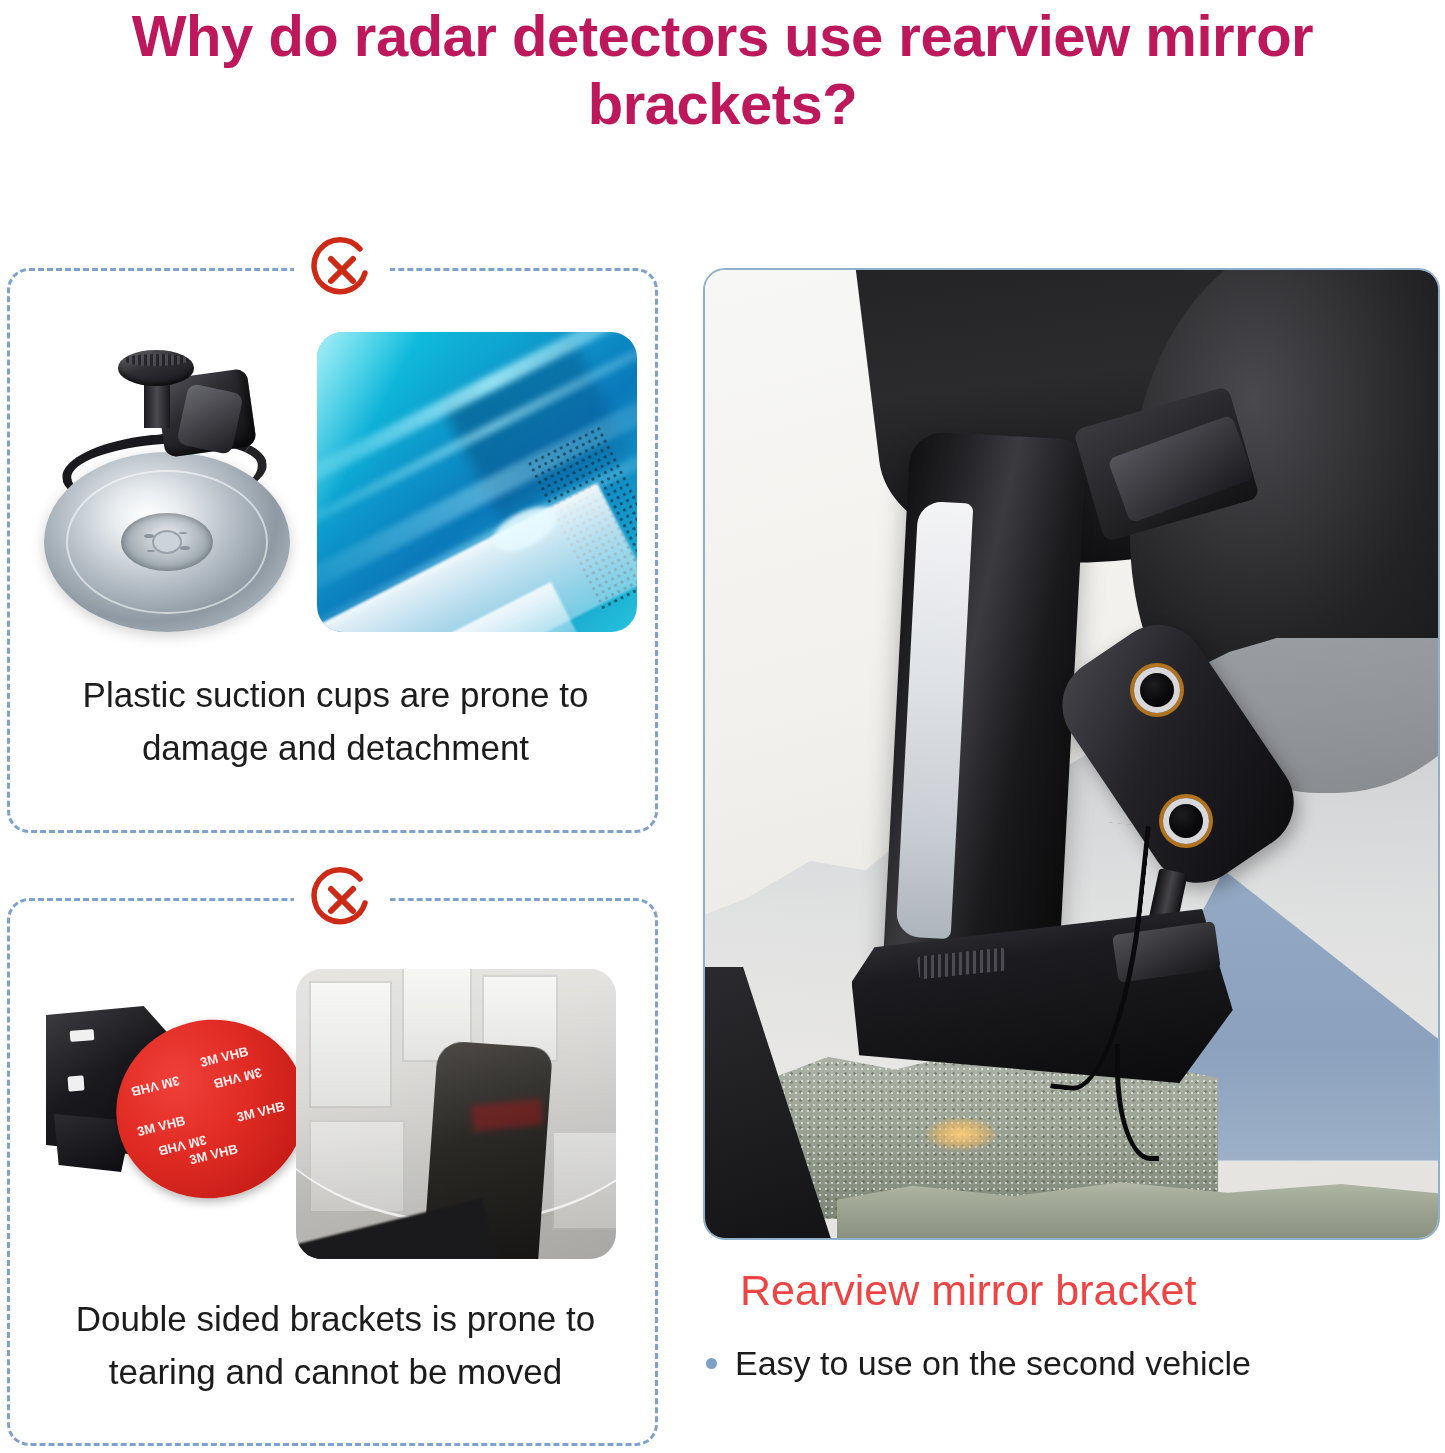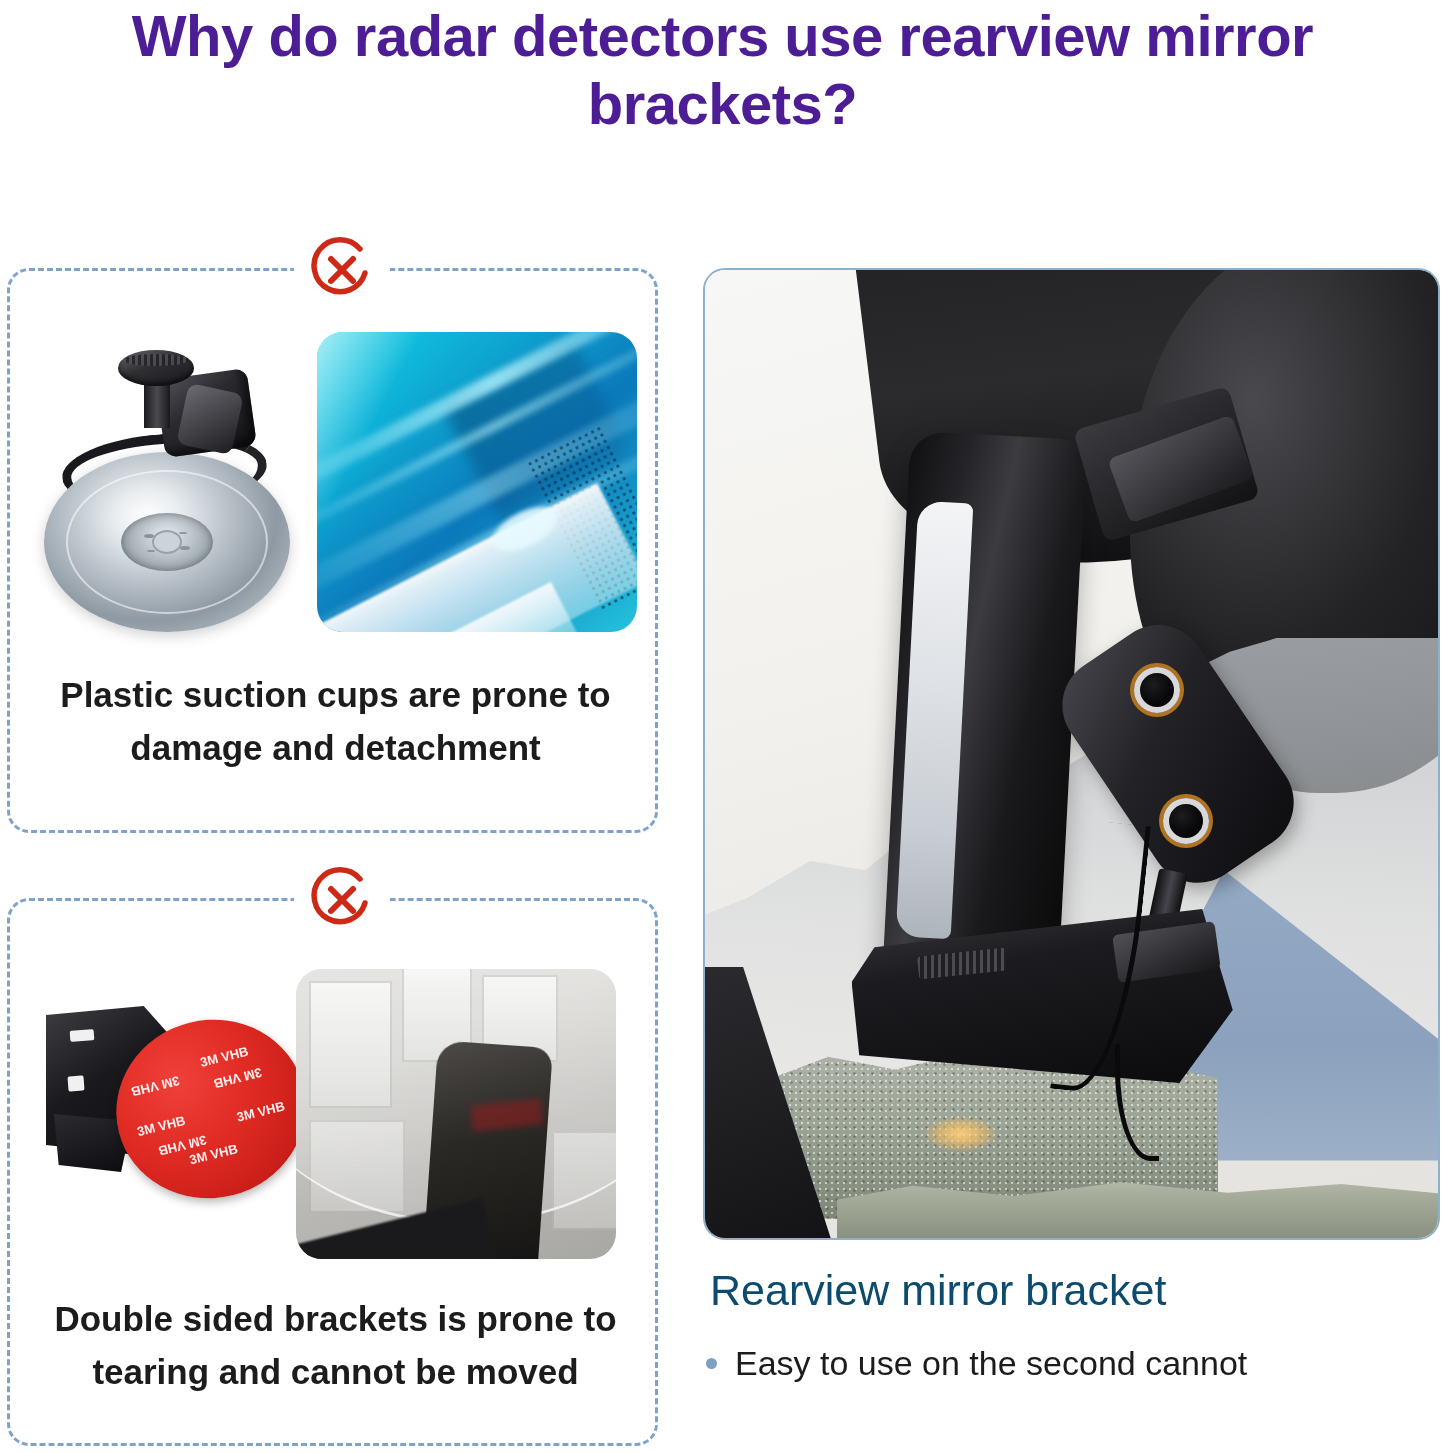--- a/index.html
+++ b/index.html
@@ -16,21 +16,21 @@
   
   .title {
     position: absolute;
     left: 0;
     top: 2px;
     width: 1445px;
     text-align: center;
     font-size: 58px;
     font-weight: bold;
     line-height: 1.18;
-    color: #4c1d95;
+    color: #be185d;
     letter-spacing: -0.5px;
   }
 
   
   .card {
     position: absolute;
     border: 3px dashed #7ea2cc;
     border-radius: 22px;
     background: #ffffff;
   }
@@ -251,21 +251,20 @@
 
   
   .card-caption {
     position: absolute;
     left: 18px;
     width: 615px;
     text-align: center;
     font-size: 35px;
     line-height: 1.5;
     color: #1c1c1c;
-    font-weight: bold;
   }
   #cap-1 { top: 398px; }
   #cap-2 { top: 392px; }
 
   
   #hero-photo {
     position: absolute;
     left: 703px;
     top: 268px;
     width: 737px;
@@ -411,24 +410,24 @@
   }
   .a-pillar {
     position:absolute; left:-2%; bottom:-2%; width:20%; height:30%;
     background: linear-gradient(160deg,#2b2b2f,#121214);
     clip-path: polygon(0 0, 36% 0, 100% 100%, 0 100%);
   }
 
   
   #hero-title {
     position: absolute;
-    left: 710px;
+    left: 740px;
     top: 1266px;
     font-size: 43px;
-    color: #0c4a6e;
+    color: #ef4444;
   }
   .bullets {
     position: absolute;
     left: 706px;
     top: 1344px;
     width: 730px;
   }
   .bullet-row {
     display: flex;
     align-items: center;
@@ -559,15 +558,15 @@
   <div class="detector-clip"></div>
   <div class="cable"></div>
   <div class="cable2"></div>
 </div>
 
 <div id="hero-title">Rearview mirror bracket</div>
 
 <div class="bullets">
   <div class="bullet-row">
     <span class="bullet-dot"></span>
-    <span class="bullet-text">Easy to use on the second cannot</span>
+    <span class="bullet-text">Easy to use on the second vehicle</span>
   </div>
 </div>
 
 </body></html>

